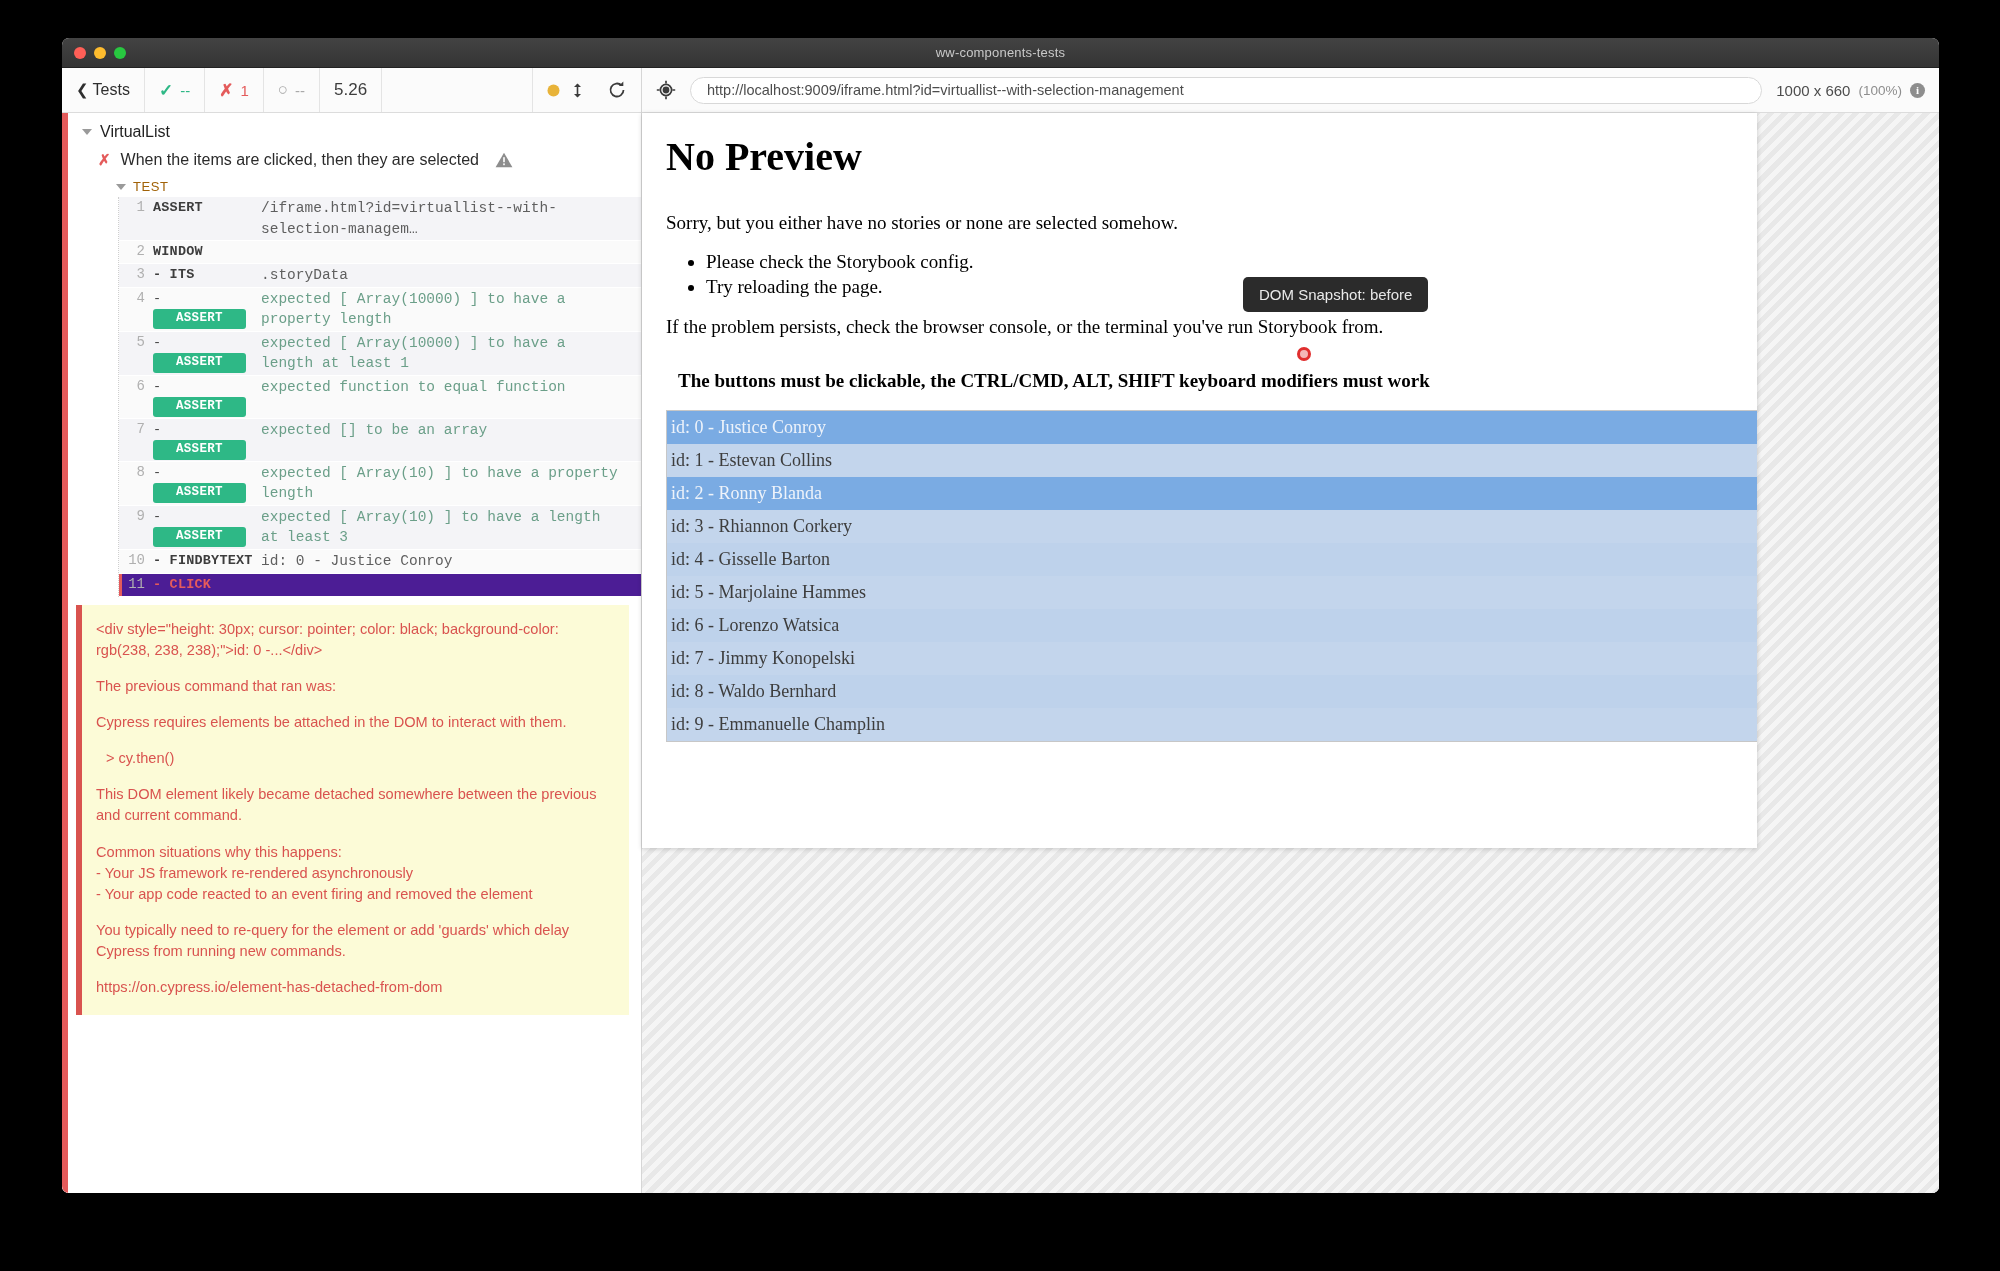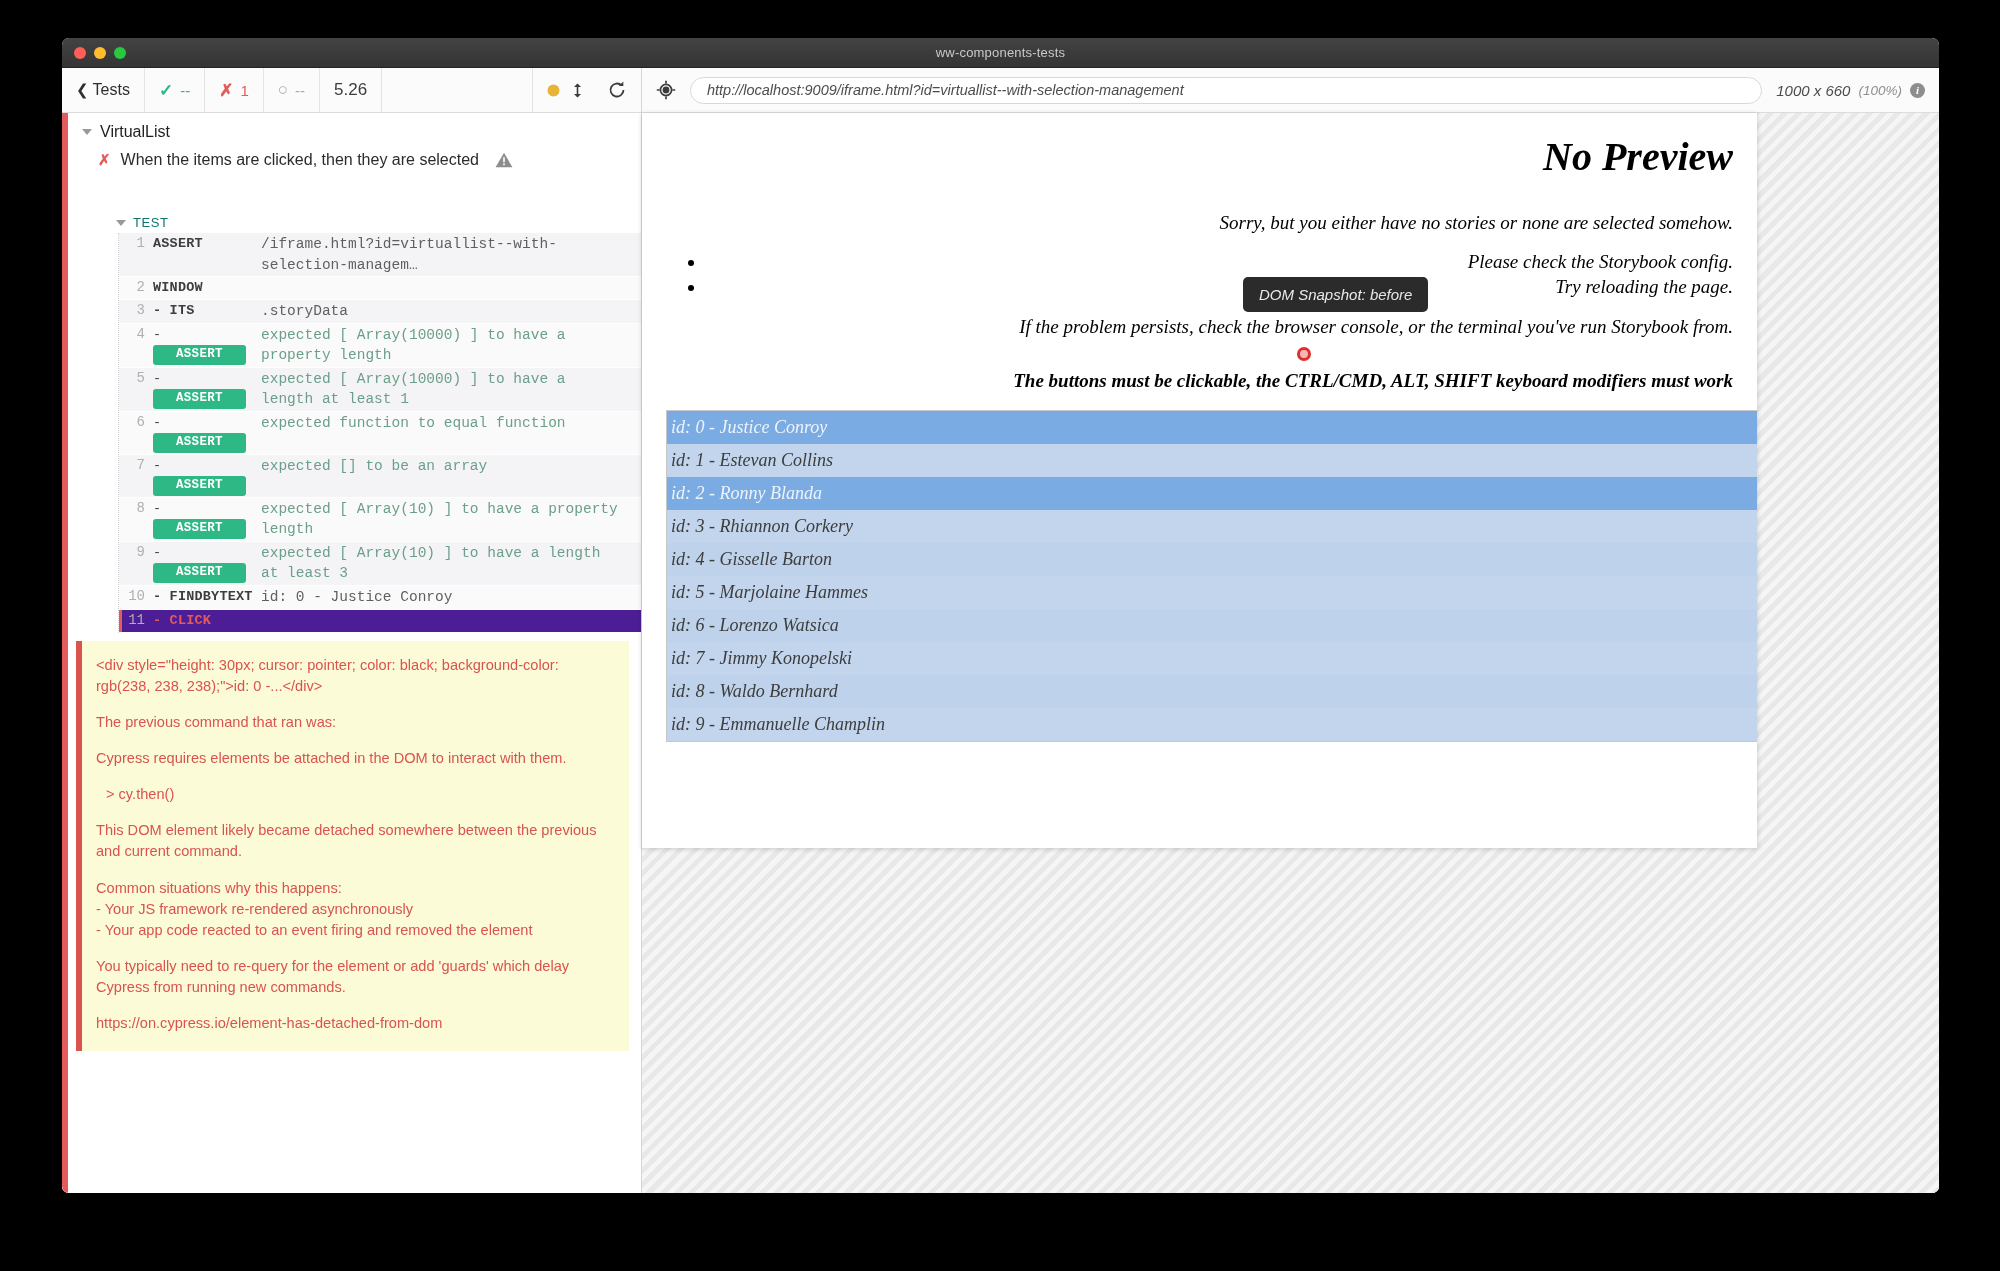--- a/index.html
+++ b/index.html
@@ -92,23 +92,22 @@
     display: flex; align-items: center; gap: 10px;
     padding: 4px 0 4px 30px;
     font-size: 16px; color: #2b2b2b;
   }
   .x-mark { color: #e45b5b; font-weight: bold; font-size: 15px; }
   .warn-icon { margin-left: 6px; }
 
   .hooks { padding-left: 48px; }
   .hook-label {
     display: flex; align-items: center; gap: 7px;
-    font-size: 13px; color: #0f766e; letter-spacing: .6px;
+    font-size: 13px; color: #a16207; letter-spacing: .6px;
     padding: 6px 0 3px 0;
-    margin-top: 36px;
   }
   .cmd-list { border-left: 1px dotted #cfcfcf; margin-left: 2px; }
   .cmd {
     display: flex; align-items: flex-start;
     font-family: "Liberation Mono", monospace;
     font-size: 14.5px; line-height: 1.42;
     padding: 1px 0 1px 0;
     background: #f4f4f7;
     border-bottom: 1px solid #fff;
     color: #5b5b5b;
@@ -150,21 +149,20 @@
   .err-box p:last-child { margin-bottom: 0; }
   .err-box .indent { padding-left: 10px; }
   .err-link { text-decoration: none; color: #d9534f; }
   .err-list { white-space: pre-line; }
 
   
   #preview-pane {
     flex: 1; display: flex; flex-direction: column;
     background: #f3f3f3;
     position: relative;
-    font-style: italic;
   }
   .url-bar {
     height: 45px; display: flex; align-items: center;
     background: #fbfbfb; border-bottom: 1px solid #dcdcdc;
     padding: 0 14px; gap: 14px;
   }
   .selector-icon { flex: none; }
   .url-input {
     flex: 1; height: 27px;
     background: #fff; border: 1px solid #d8d8d8; border-radius: 14px;
@@ -181,21 +179,20 @@
     background: #8e8e8e; color: #fff;
     font-size: 11px; font-weight: bold;
     display: flex; align-items: center; justify-content: center;
     font-family: "Liberation Serif", serif;
   }
 
   .preview-area {
     flex: 1; position: relative;
     background-image: repeating-linear-gradient(
       -45deg, #e8e8e8 0 5px, #f5f5f5 5px 10px);
-    text-align: right;
   }
   .aut-frame {
     position: absolute; left: 0; top: 0;
     width: 1115px; height: 735px;
     background: #fff;
     box-shadow: 0 1px 5px rgba(0,0,0,.18);
     overflow: hidden;
     font-family: "Liberation Serif", serif;
   }
   .aut-inner { padding: 20px 24px; position: relative; }

